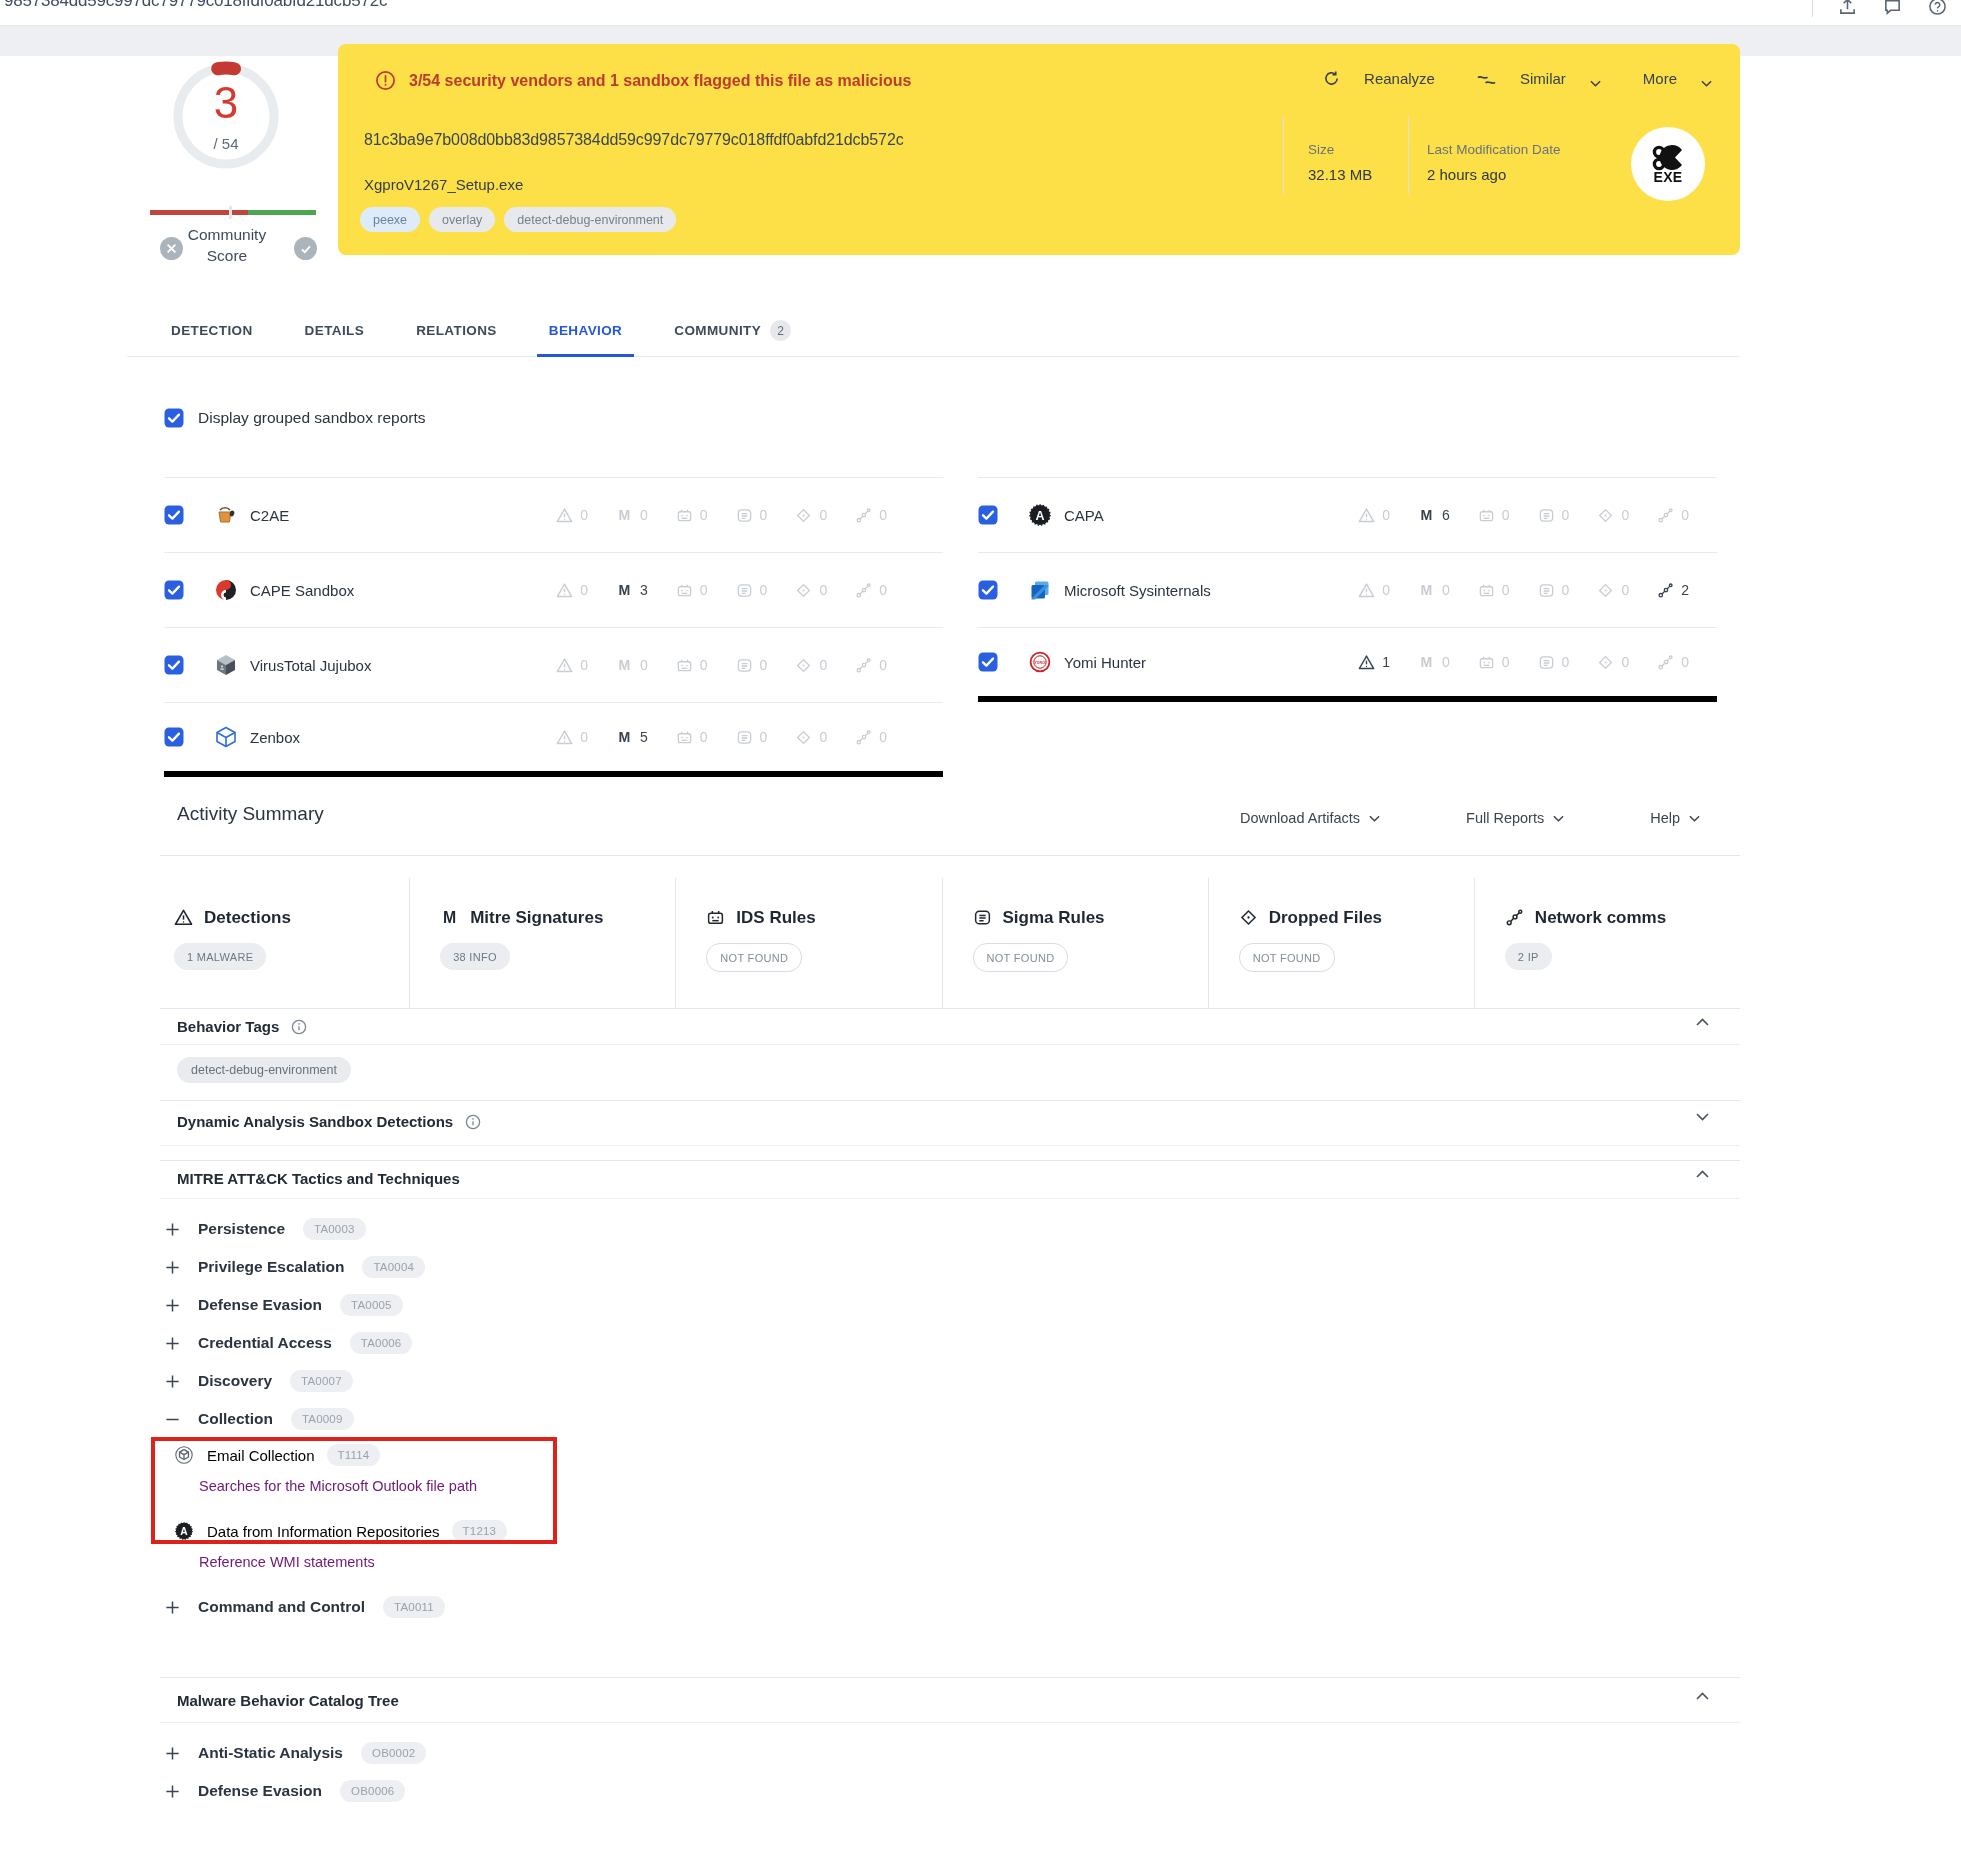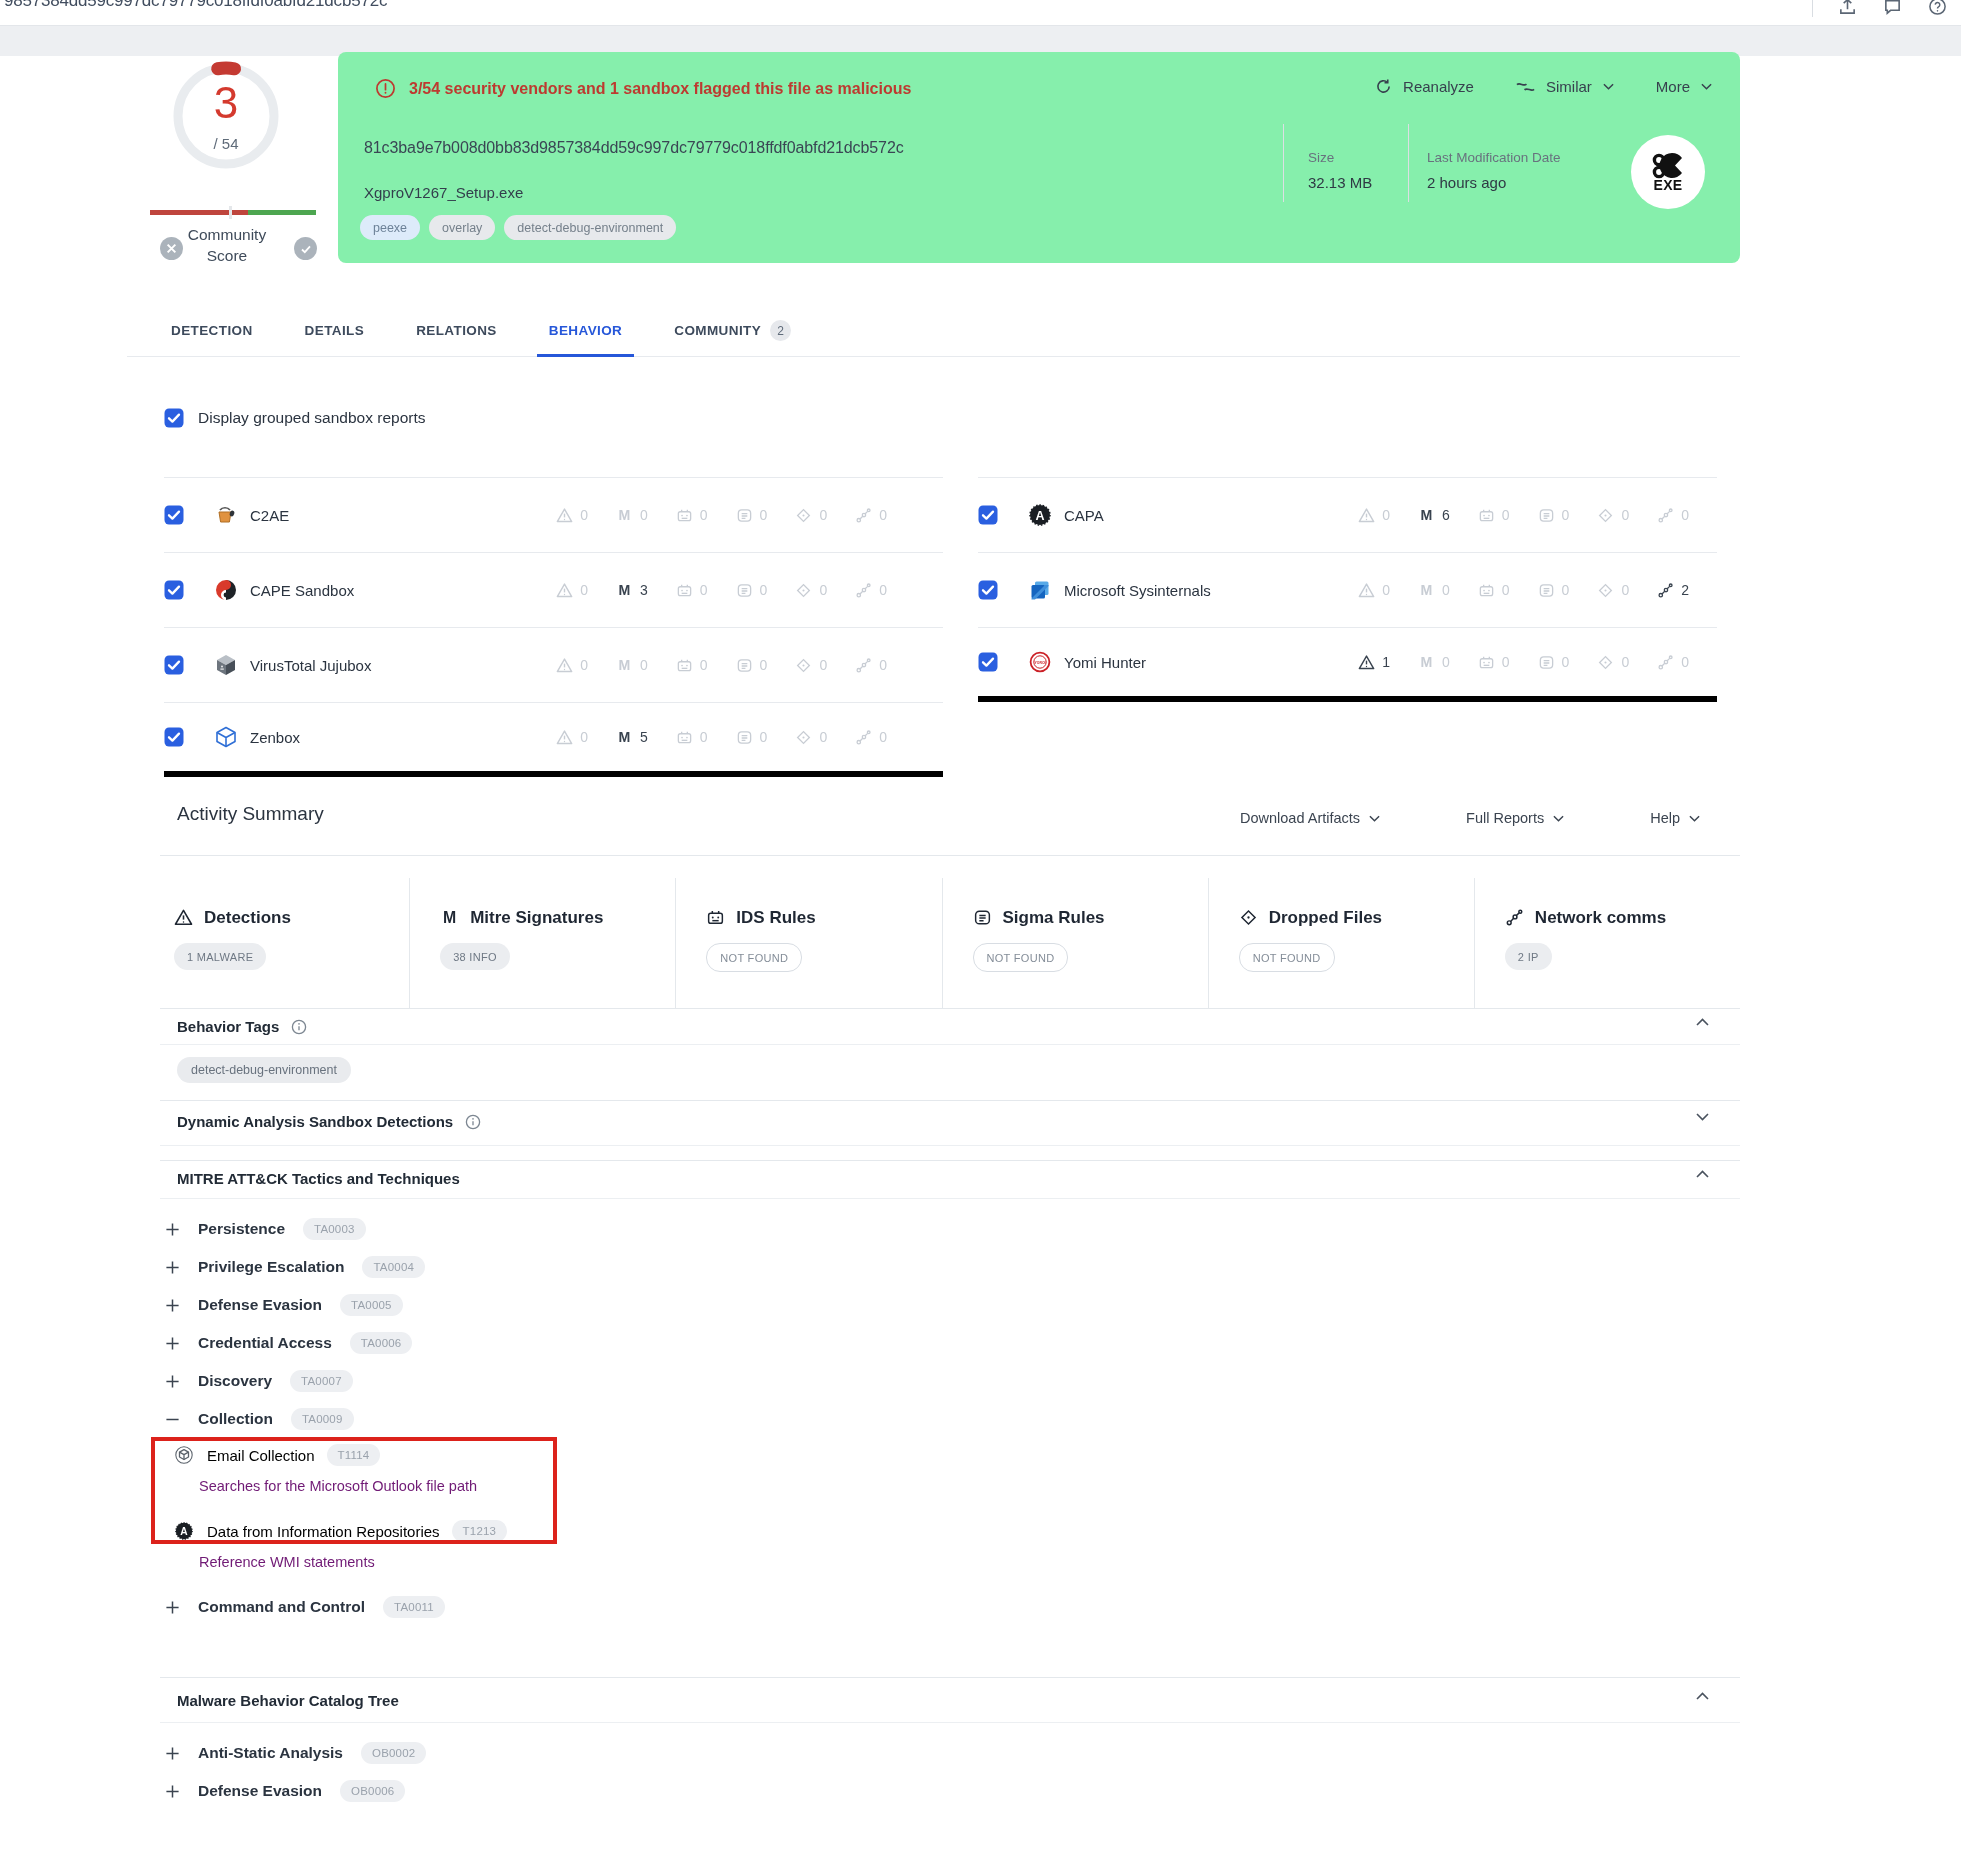--- a/index.html
+++ b/index.html
@@ -20,24 +20,24 @@
   
   .score-num{left:168px;top:78px;width:116px;text-align:center;font-size:44px;color:#d43a2e;}
   .score-den{left:168px;top:135px;width:116px;text-align:center;font-size:15px;color:#5f6b79;}
   .vote-bar{left:150px;top:210px;width:166px;height:5px;display:flex;}
   .vote-bar .red{width:59%;background:#bf453d;}
   .vote-bar .green{width:41%;background:#4da650;}
   .vote-tick{left:229px;top:206px;width:3px;height:13px;background:#e4e7ea;}
   .community-label{left:168px;top:224px;width:118px;text-align:center;font-size:15.5px;color:#3f4b5a;line-height:21px;}
   .vote-circle{width:23px;height:23px;border-radius:50%;background:#abb3bb;color:#fff;display:flex;align-items:center;justify-content:center;}
   
-  .filecard{left:338px;top:52px;width:1402px;height:211px;background:#86efac;border-radius:8px;}
+  .filecard{left:338px;top:44px;width:1402px;height:211px;background:#fde047;border-radius:8px;}
   .banner-left{position:absolute;left:37px;top:26px;display:flex;align-items:center;gap:13px;color:#bd3a30;font-size:16px;font-weight:700;}
   .banner-actions{position:absolute;right:28px;top:26px;display:flex;align-items:center;gap:42px;font-size:15px;color:#37414e;}
-  .action-item{display:flex;align-items:center;gap:11px;cursor:pointer;}
+  .action-item{display:flex;align-items:flex-end;gap:24px;cursor:pointer;}
   .file-hash{position:absolute;left:26px;top:87px;font-size:16px;color:#3a4654;letter-spacing:-0.1px;}
   .file-name{position:absolute;left:26px;top:132px;font-size:15px;color:#333e4c;}
   .tagrow{position:absolute;left:22px;top:163px;display:flex;gap:9px;}
   .tag-pill{height:25px;padding:0 13px;border-radius:13px;font-size:12.5px;display:flex;align-items:center;}
   .tag-blue{background:#ddebfa;color:#6d8298;}
   .tag-gray{background:#e7e9ec;color:#75808b;}
   .meta-div{position:absolute;top:72px;width:1px;height:78px;background:#dcdfe4;}
   .meta-label{font-size:13.5px;color:#68727e;}
   .meta-value{font-size:15px;color:#2f3944;margin-top:9px;}
   .exe-badge{position:absolute;left:1293px;top:83px;width:74px;height:74px;border-radius:50%;background:#fff;display:flex;flex-direction:column;align-items:center;justify-content:center;}

